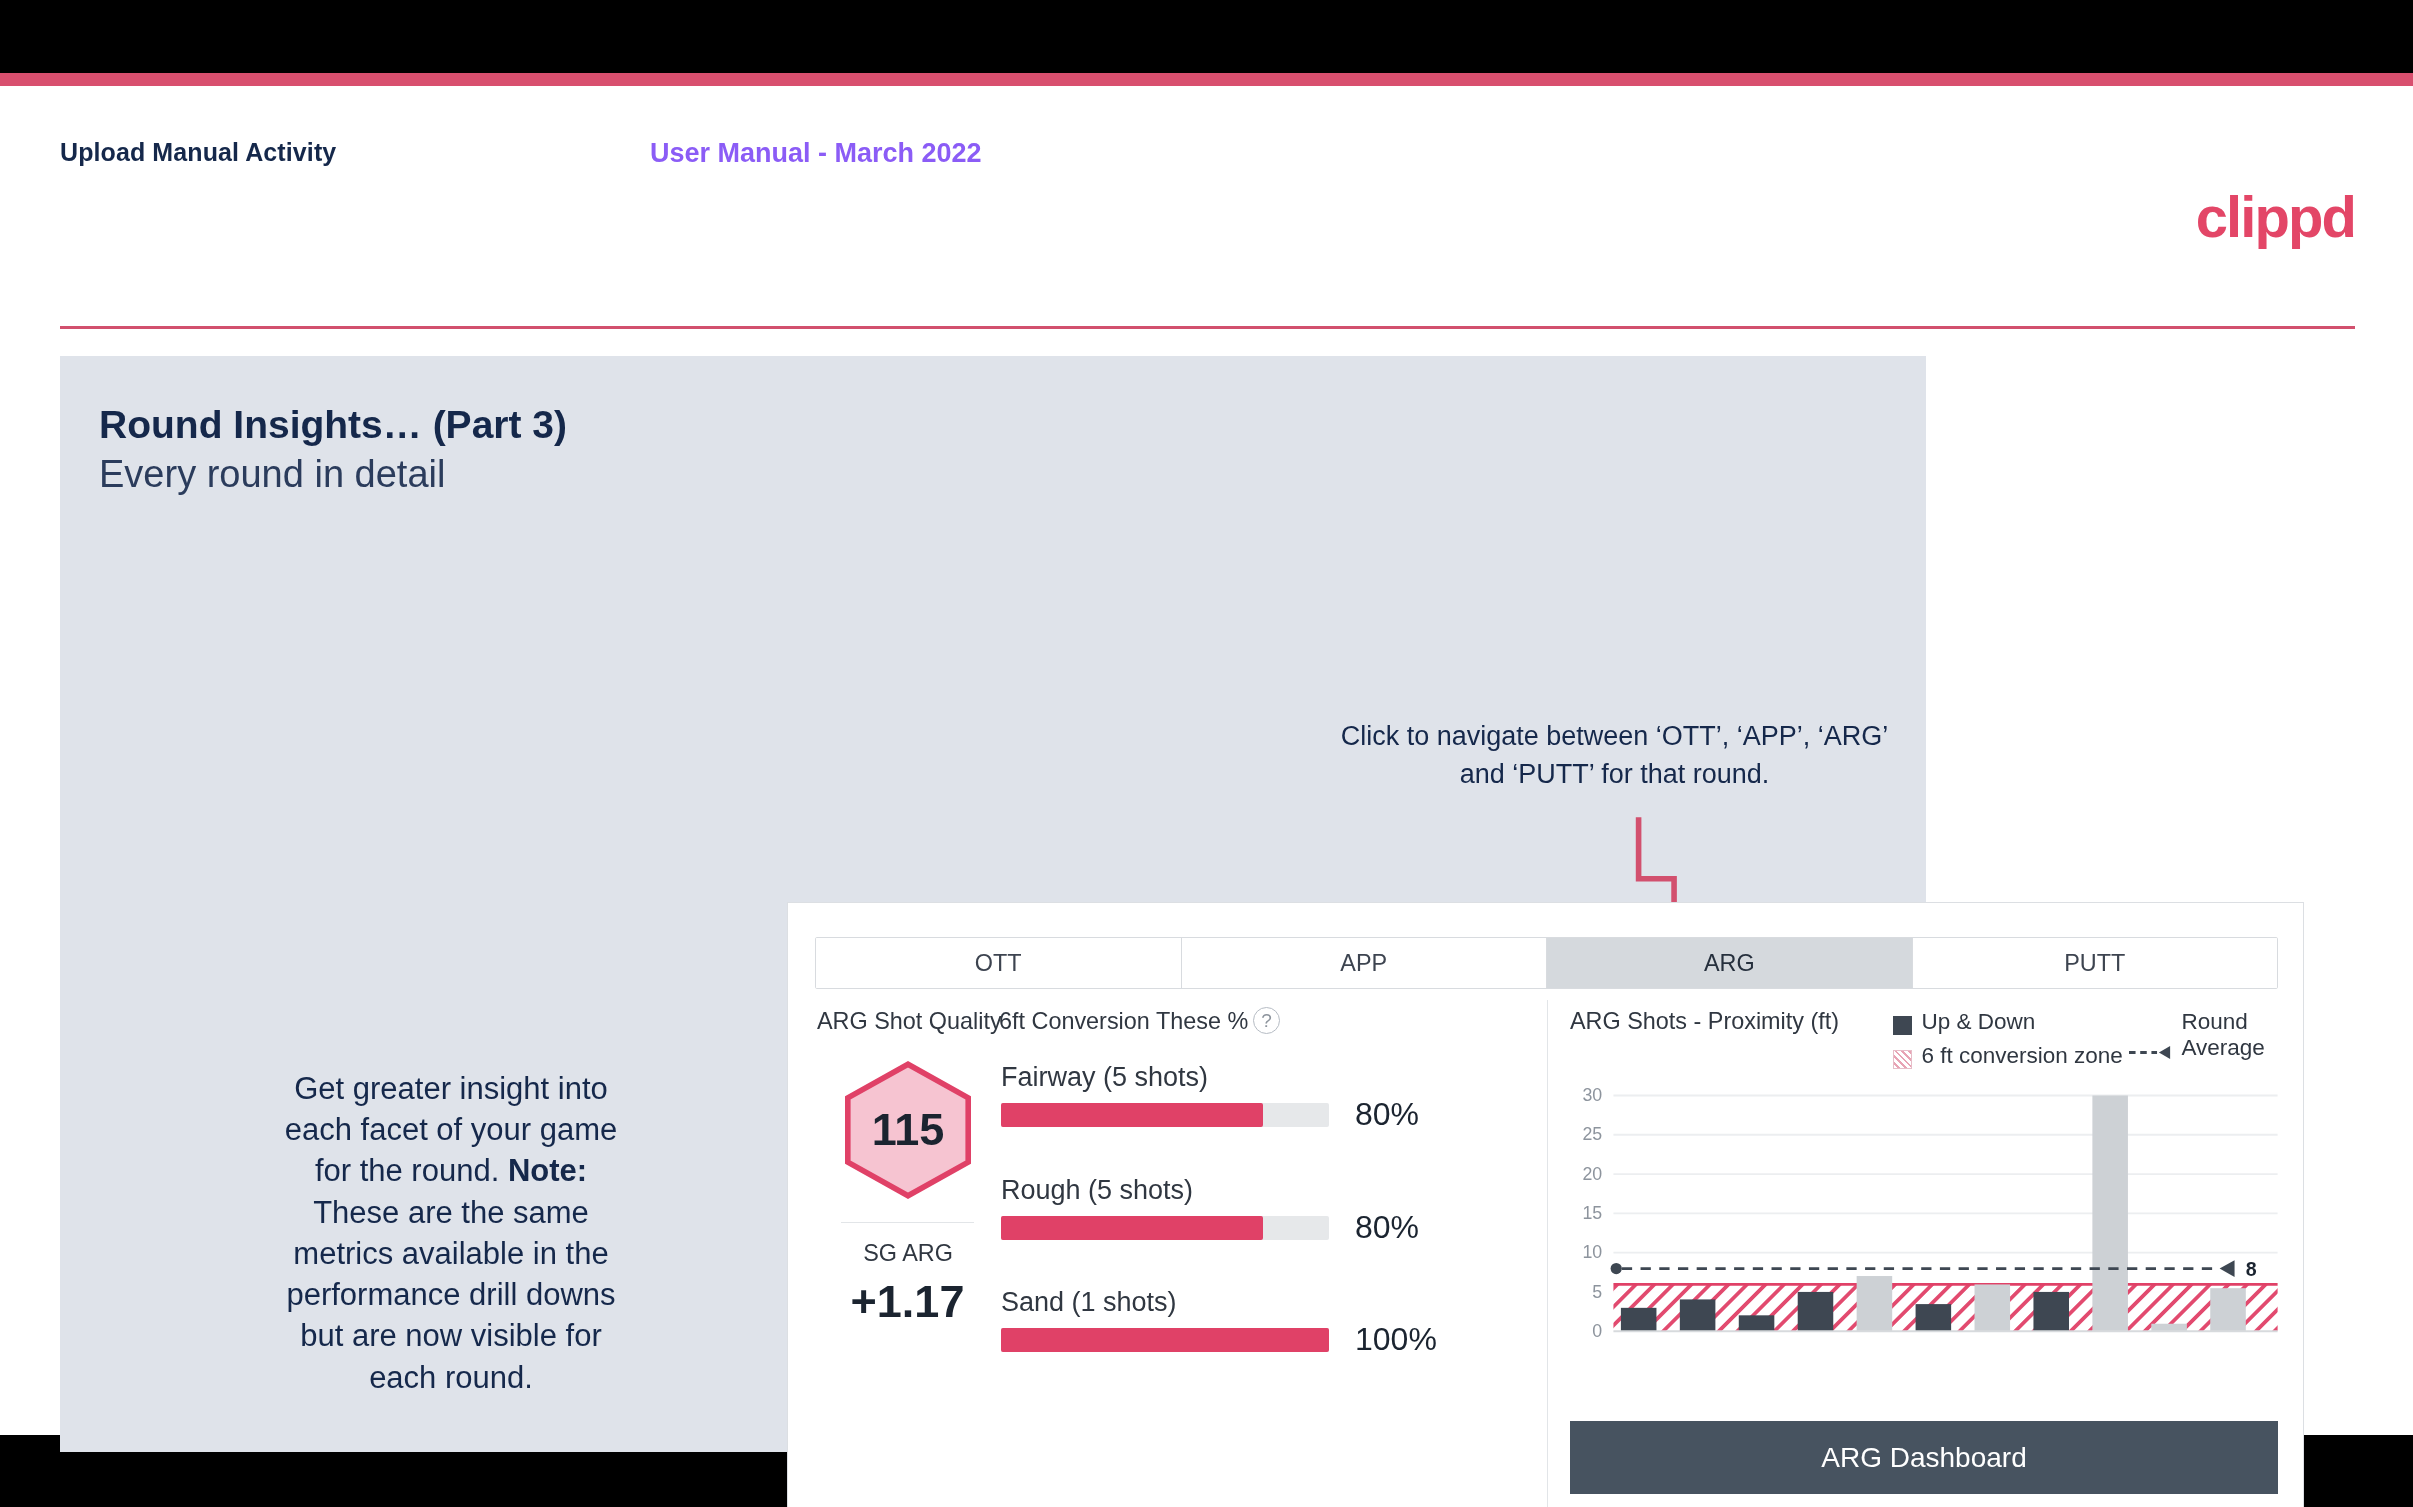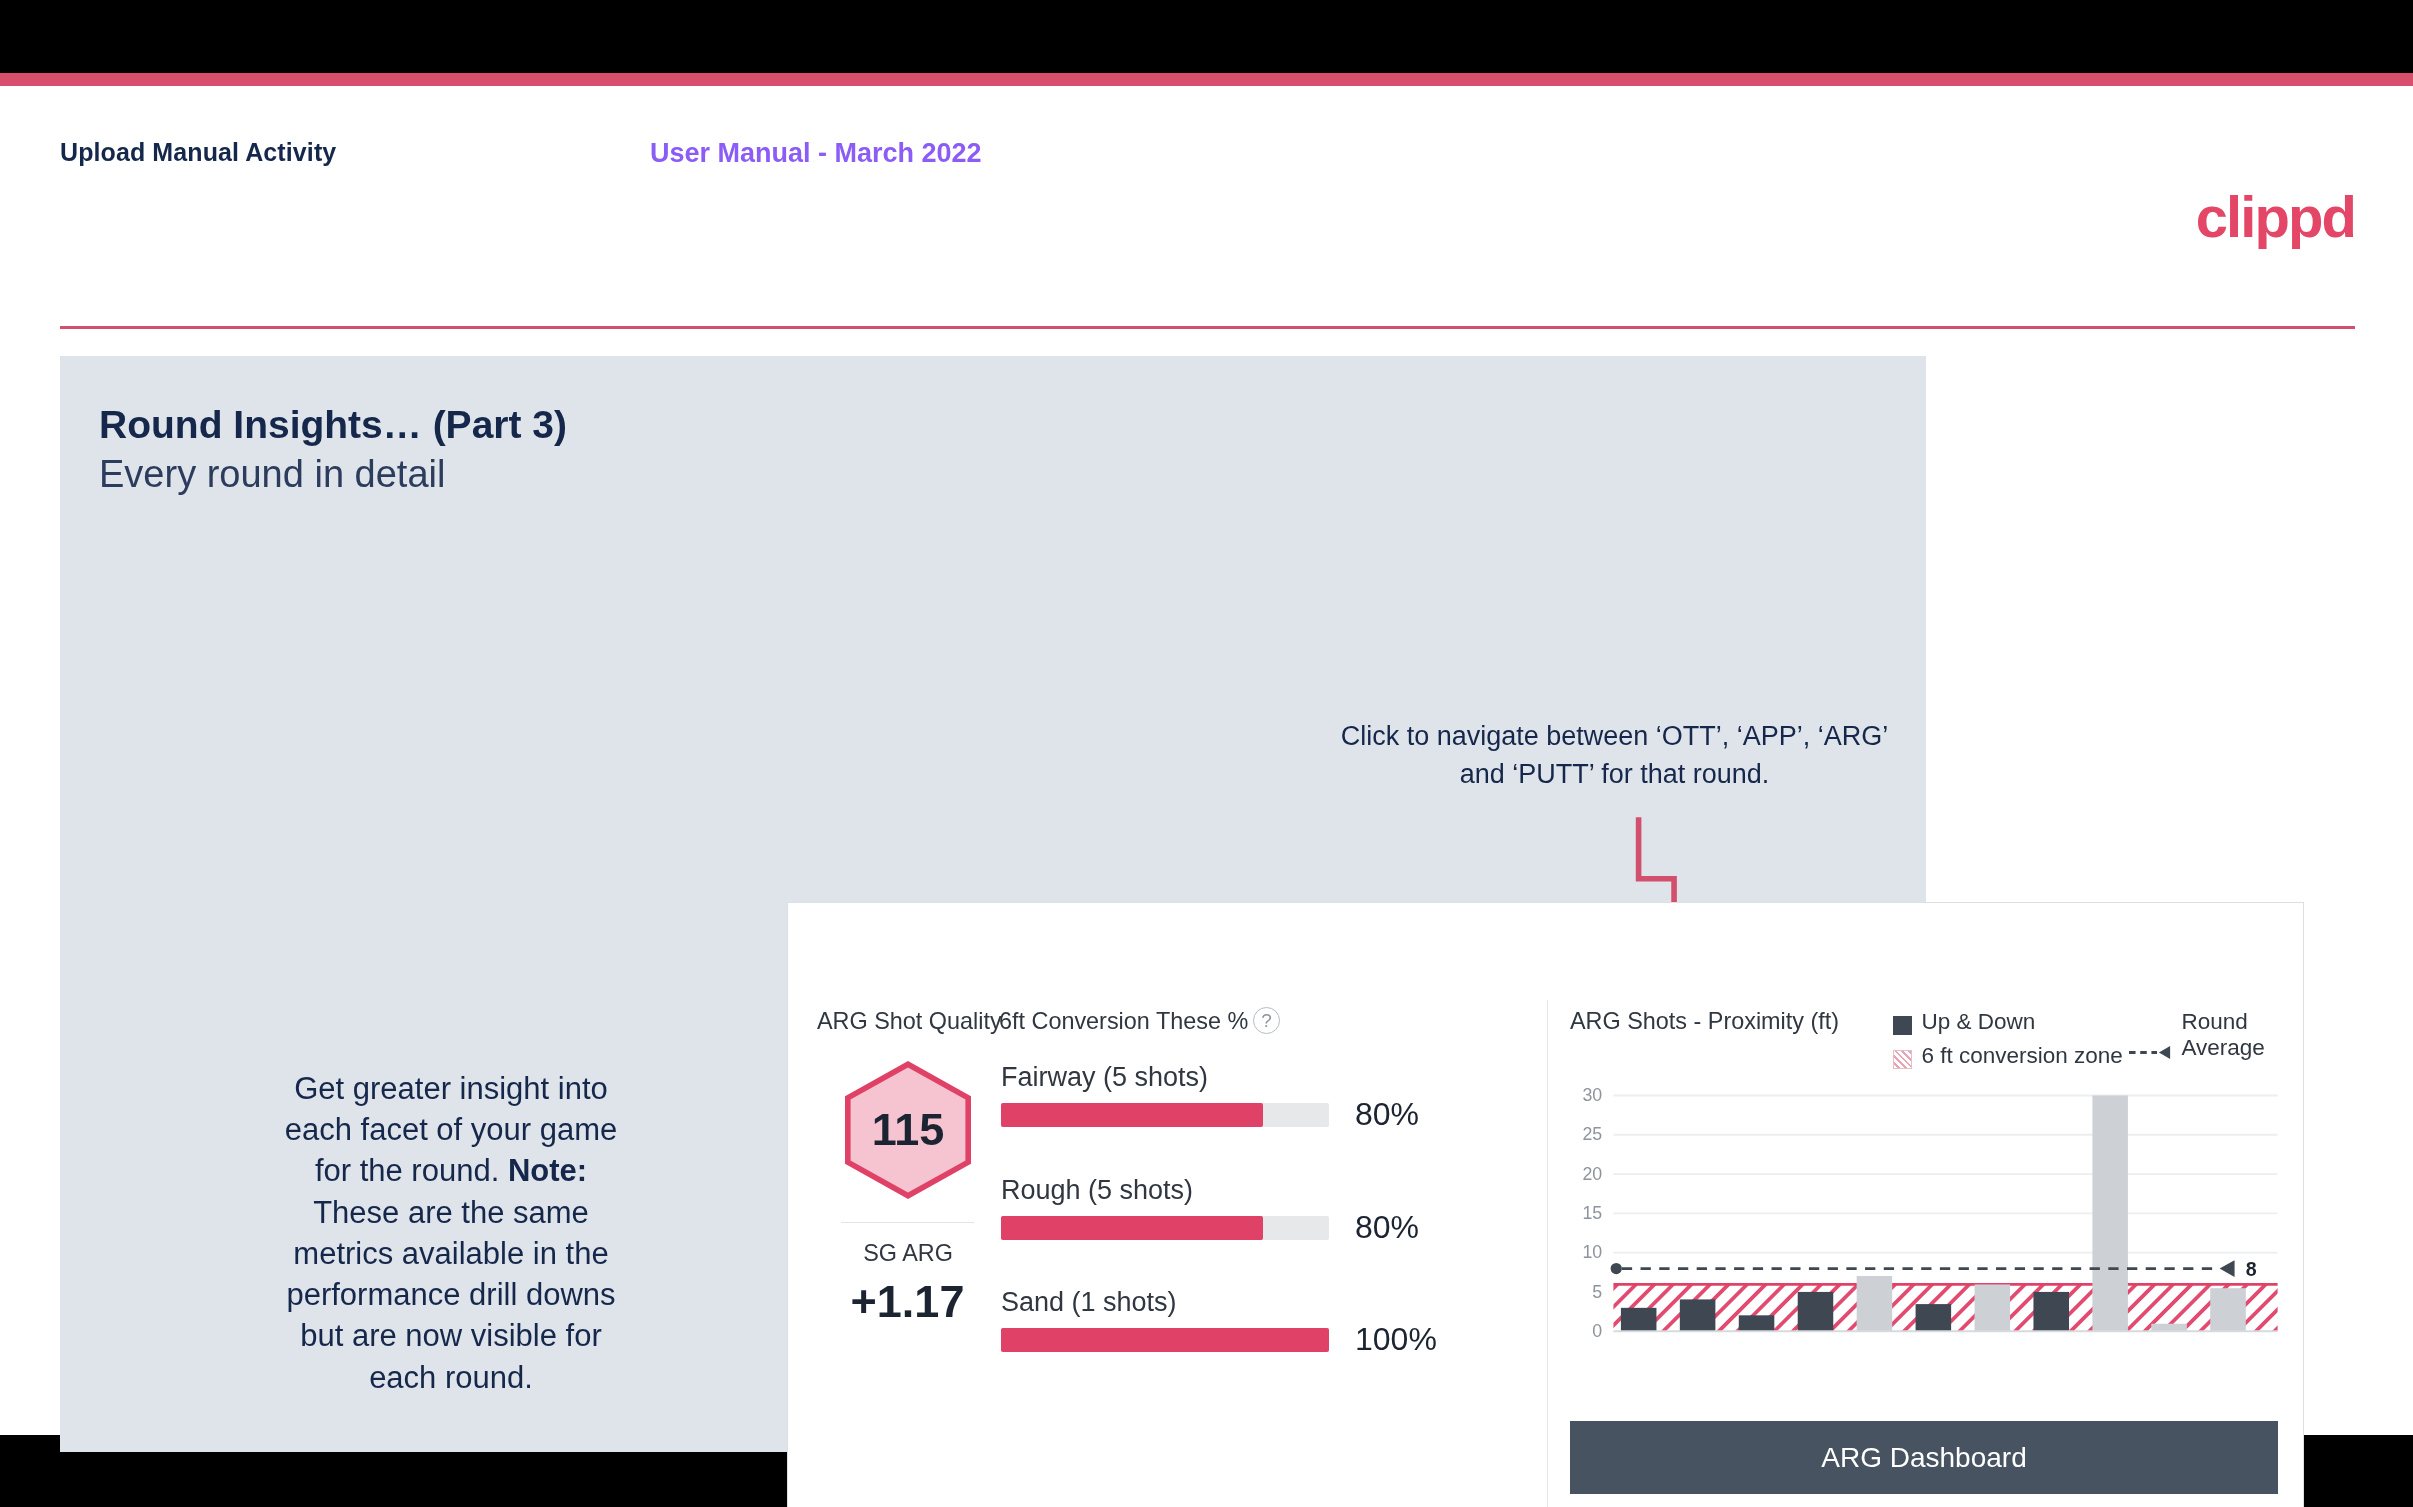--- a/index.html
+++ b/index.html
@@ -121,20 +121,26 @@
         <path d="M6 2 L6 68 L44 68 L44 104" fill="none" stroke="#d2506e" stroke-width="6"></path>
         <path d="M44 126 L32 102 L56 102 Z" fill="#d2506e"></path>
       </svg>
 
       <div class="leftnote">
         <span>Get greater insight into each facet of your game for the round. </span><b>Note:</b><span> These are the same metrics available in the performance drill downs but are now visible for each round.</span>
       </div>
 
       <div class="card">
 
+        <div class="tabs">
+          <div class="tab">OTT</div>
+          <div class="tab">APP</div>
+          <div class="tab active">ARG</div>
+          <div class="tab">PUTT</div>
+        </div>
 
         <div class="vdivider"></div>
 
         <div class="sect-label lbl-sq">ARG Shot Quality</div>
 
         <svg class="hexwrap" viewBox="0 0 100 100">
           <polygon points="50,3 93,27 93,73 50,97 7,73 7,27" fill="#f6c4d1" stroke="#e04167" stroke-width="4"></polygon>
         </svg>
         <div class="hexnum">115</div>
 

